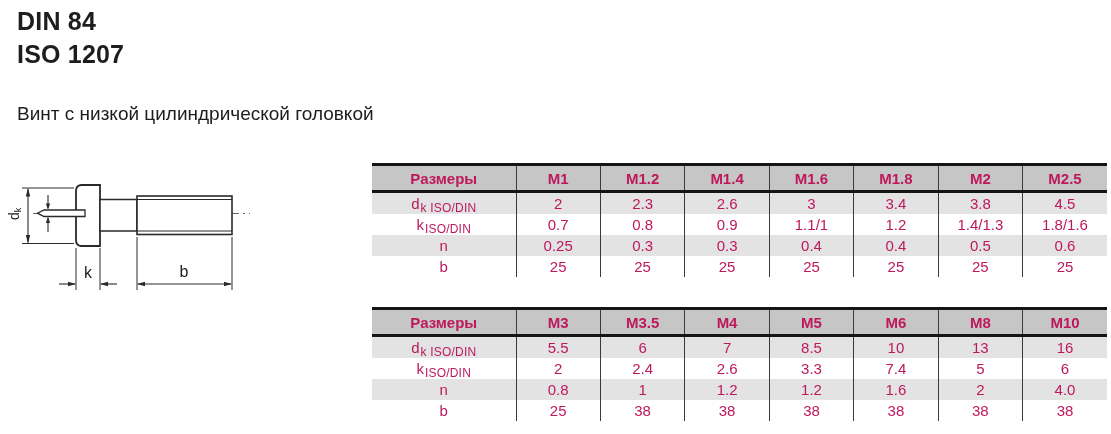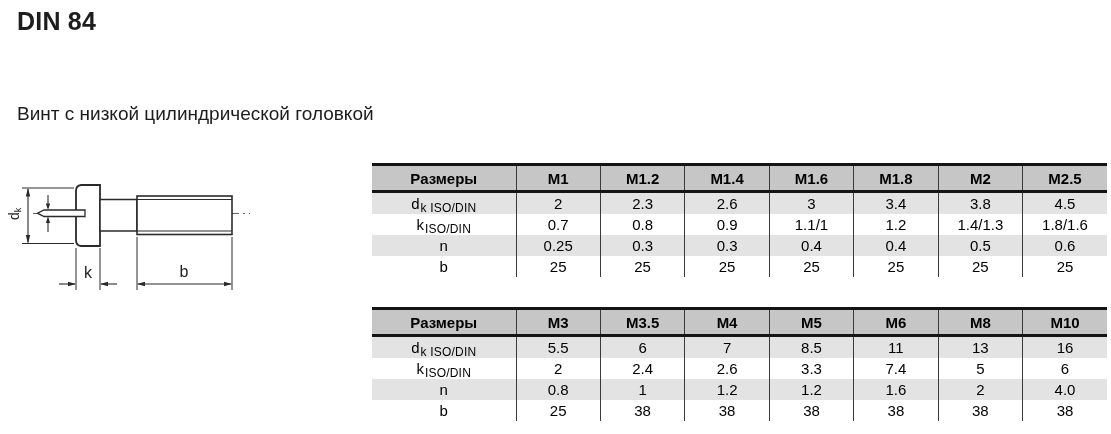--- a/index.html
+++ b/index.html
@@ -26,21 +26,21 @@
   
   .spec-table { position: absolute; left: 372px; width: 735px; }
   .spec-table.t1 { top: 163px; }
   .spec-table.t2 { top: 307px; }
   table {
     border-collapse: collapse;
     table-layout: fixed;
     width: 735px;
     font-family: "Liberation Sans", sans-serif;
     font-size: 15px;
-    color: #000000;
+    color: #be185d;
   }
   col.label-col { width: 144px; }
   th {
     background: #c6c6c6;
     border-top: 3px solid #151515;
     border-bottom: 3px solid #151515;
     font-weight: bold;
     font-size: 15px;
     height: 22px;
     padding: 1px 2px;
@@ -63,20 +63,21 @@
     letter-spacing: 0.2px;
   }
 </style>
 </head>
 <body>
 
 <div class="screen">
 
   <div class="title-block">
     <div class="title-line">DIN 84</div>
+    <div class="title-line">ISO 1207</div>
   </div>
   <div class="subtitle-block">
     <div class="subtitle-line">Винт с низкой цилиндрической головкой</div>
   </div>
 
   <div class="drawing">
     <svg width="320" height="152" viewBox="0 0 320 152" xmlns="http://www.w3.org/2000/svg">
 
       <line x1="33" y1="55.5" x2="250" y2="55.5" stroke="#555" stroke-width="0.9" stroke-dasharray="14 4 2 4"></line>
 
@@ -214,21 +215,21 @@
             <th>M10</th>
           </tr>
         </thead>
       <tbody>
           <tr>
             <td><span>d</span><span class="sublabel">k ISO/DIN</span></td>
             <td>5.5</td>
             <td>6</td>
             <td>7</td>
             <td>8.5</td>
-            <td>11</td>
+            <td>10</td>
             <td>13</td>
             <td>16</td>
           </tr>
           <tr>
             <td><span>k</span><span class="sublabel">ISO/DIN</span></td>
             <td>2</td>
             <td>2.4</td>
             <td>2.6</td>
             <td>3.3</td>
             <td>7.4</td>

